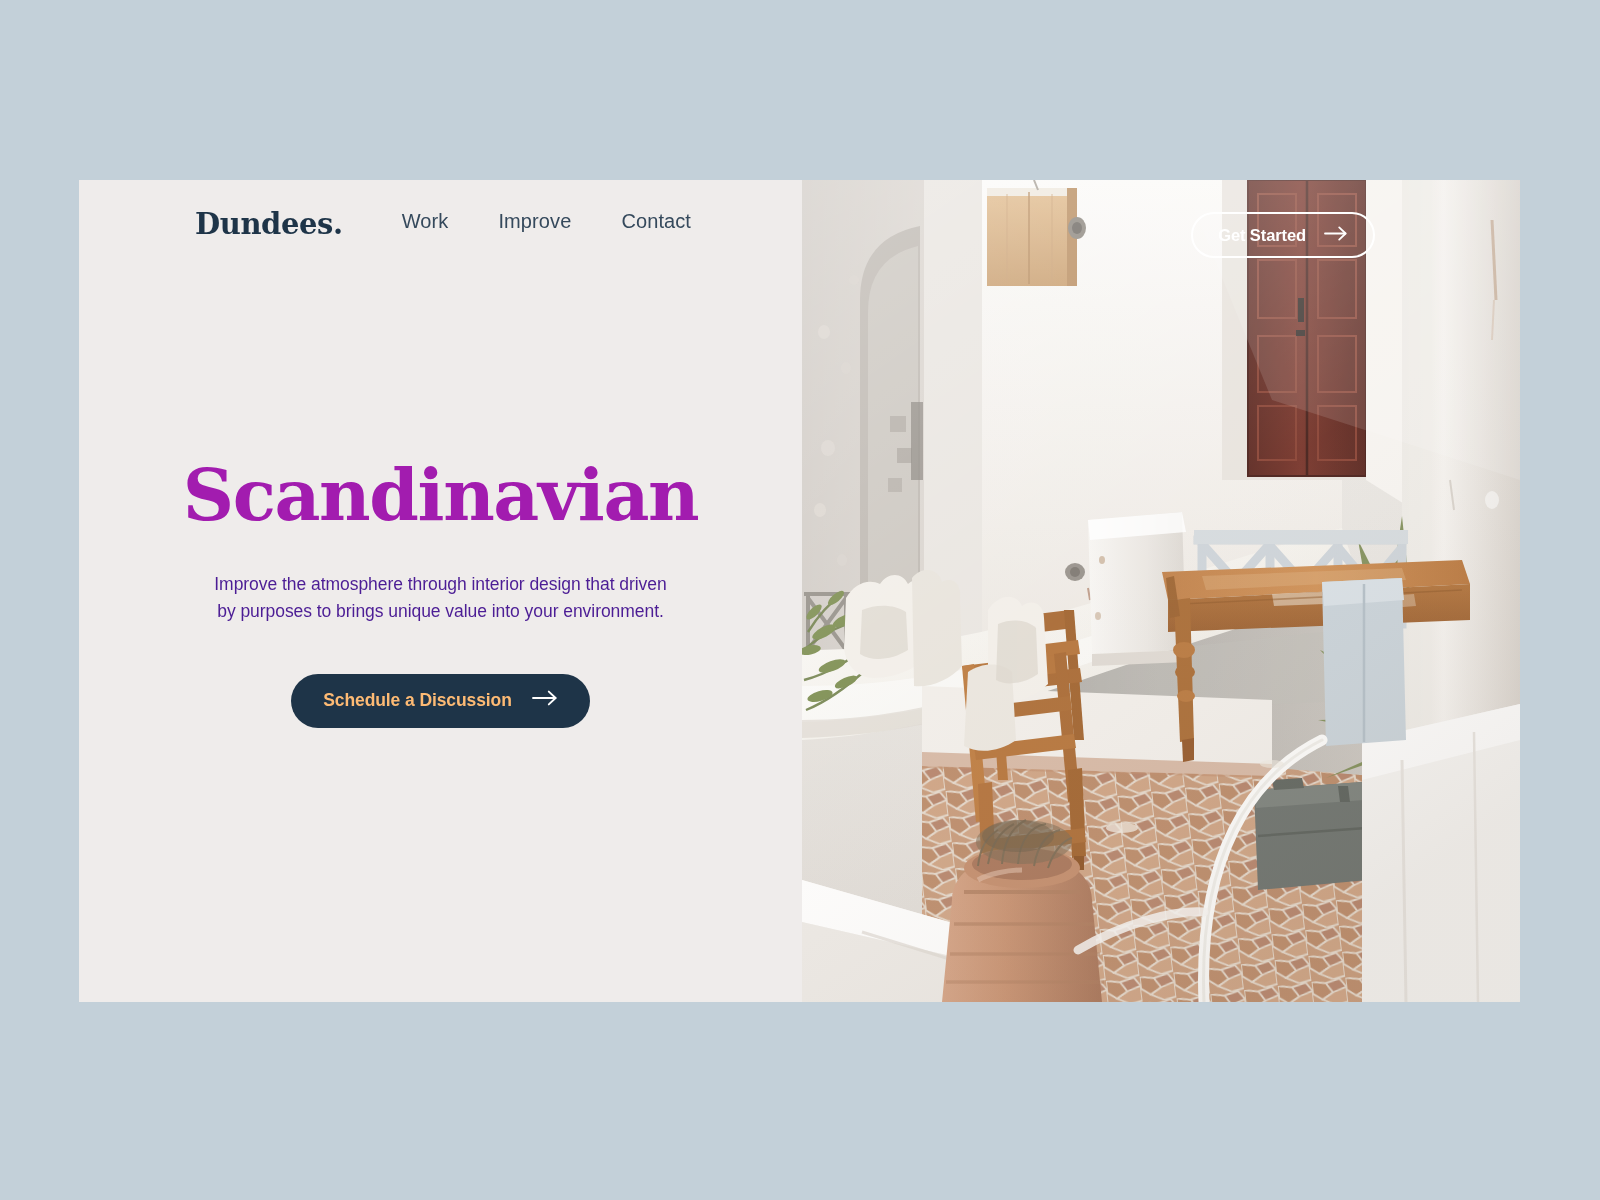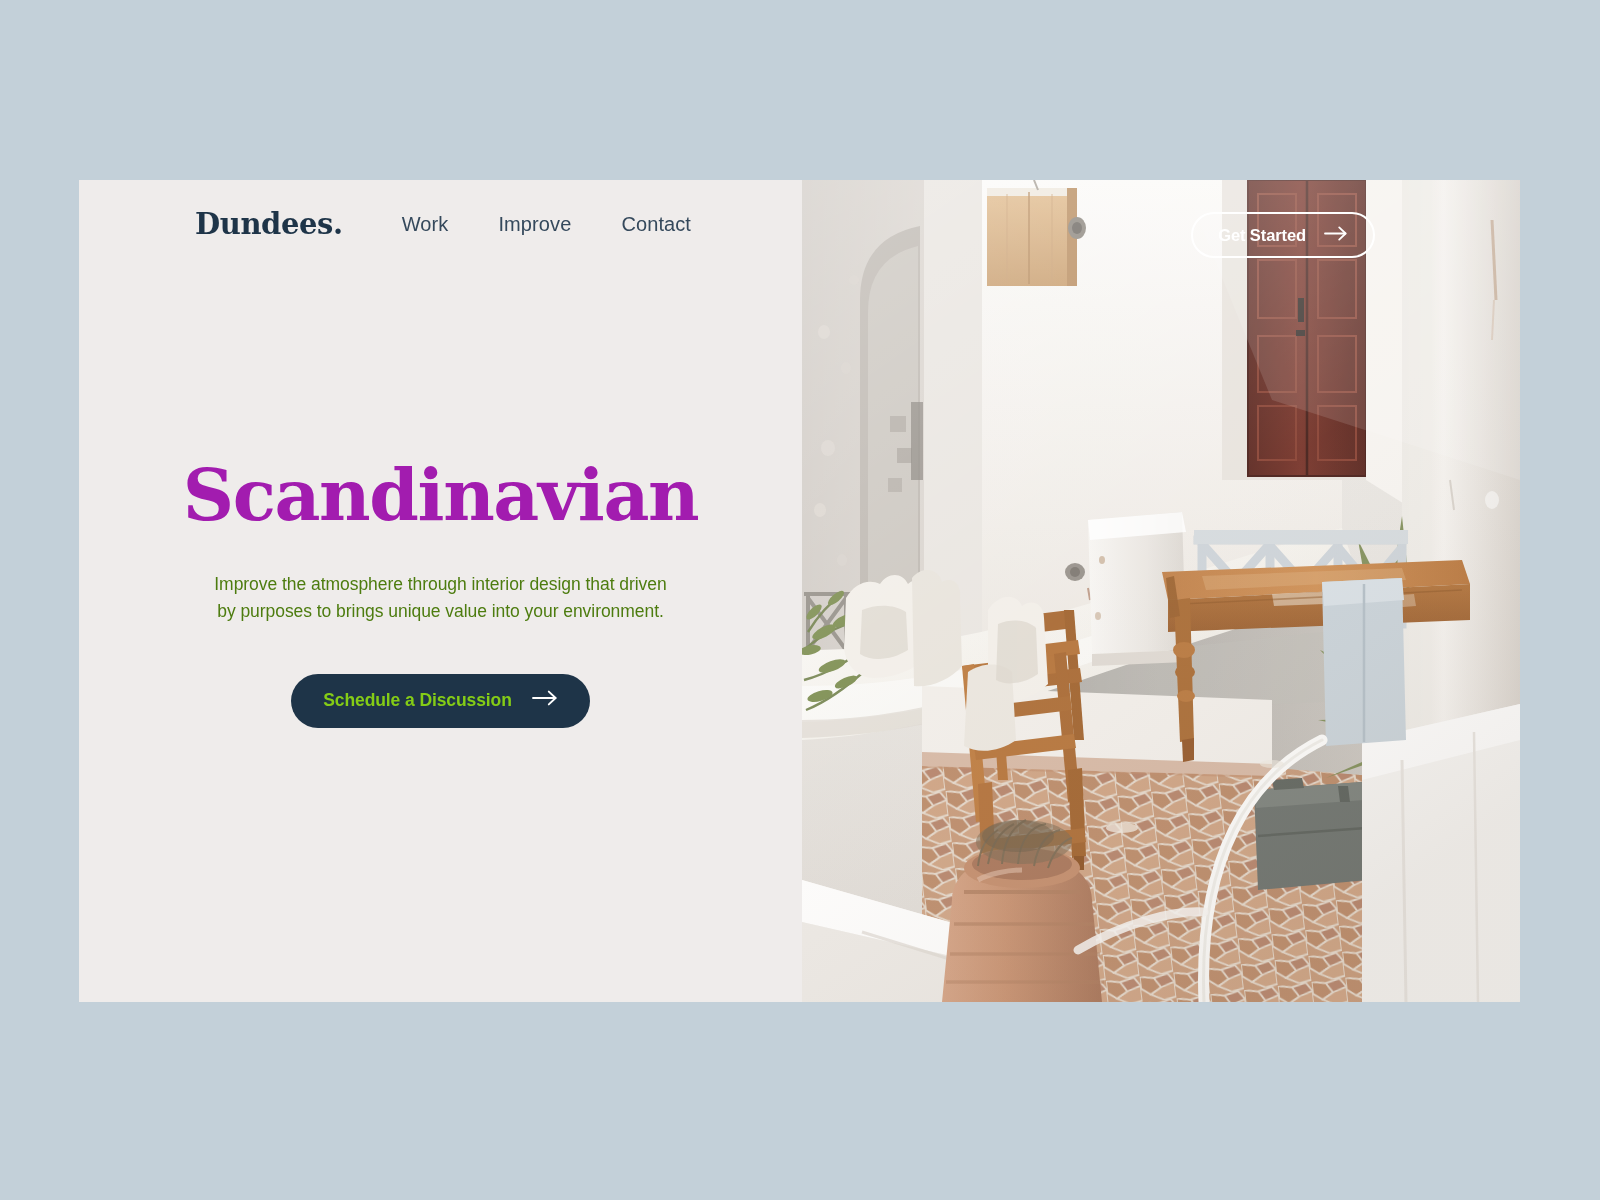--- a/index.html
+++ b/index.html
@@ -34,21 +34,21 @@
     height: 100%;
     background: #efeceb;
     flex: 0 0 723px;
   }
 
   .navbar {
     position: absolute;
     left: 116px;
     top: 30px;
     display: flex;
-    align-items: center;
+    align-items: flex-start;
   }
 
   .brand {
     font-family: "DejaVu Serif", "Liberation Serif", serif;
     font-weight: 700;
     font-size: 29px;
     letter-spacing: -0.4px;
     color: #1e3448;
     line-height: 1;
   }
@@ -86,34 +86,34 @@
     line-height: 1.12;
     letter-spacing: -1.4px;
   }
 
   .headline .line { display: block; }
 
   .subcopy {
     margin-top: 35px;
     font-size: 17.5px;
     line-height: 1.58;
-    color: #4d7c0f;
+    color: #4c1d95;
     max-width: 470px;
     margin-left: auto;
     margin-right: auto;
     letter-spacing: -0.05px;
   }
 
   .cta-button {
     display: inline-flex;
     align-items: center;
     gap: 20px;
     margin-top: 48px;
     background: #1e3448;
-    color: #84cc16;
+    color: #fdba74;
     border: none;
     border-radius: 999px;
     padding: 0 32px;
     height: 54px;
     font-family: "Liberation Sans", sans-serif;
     font-size: 17.5px;
     font-weight: 700;
     letter-spacing: -0.1px;
     cursor: pointer;
   }

